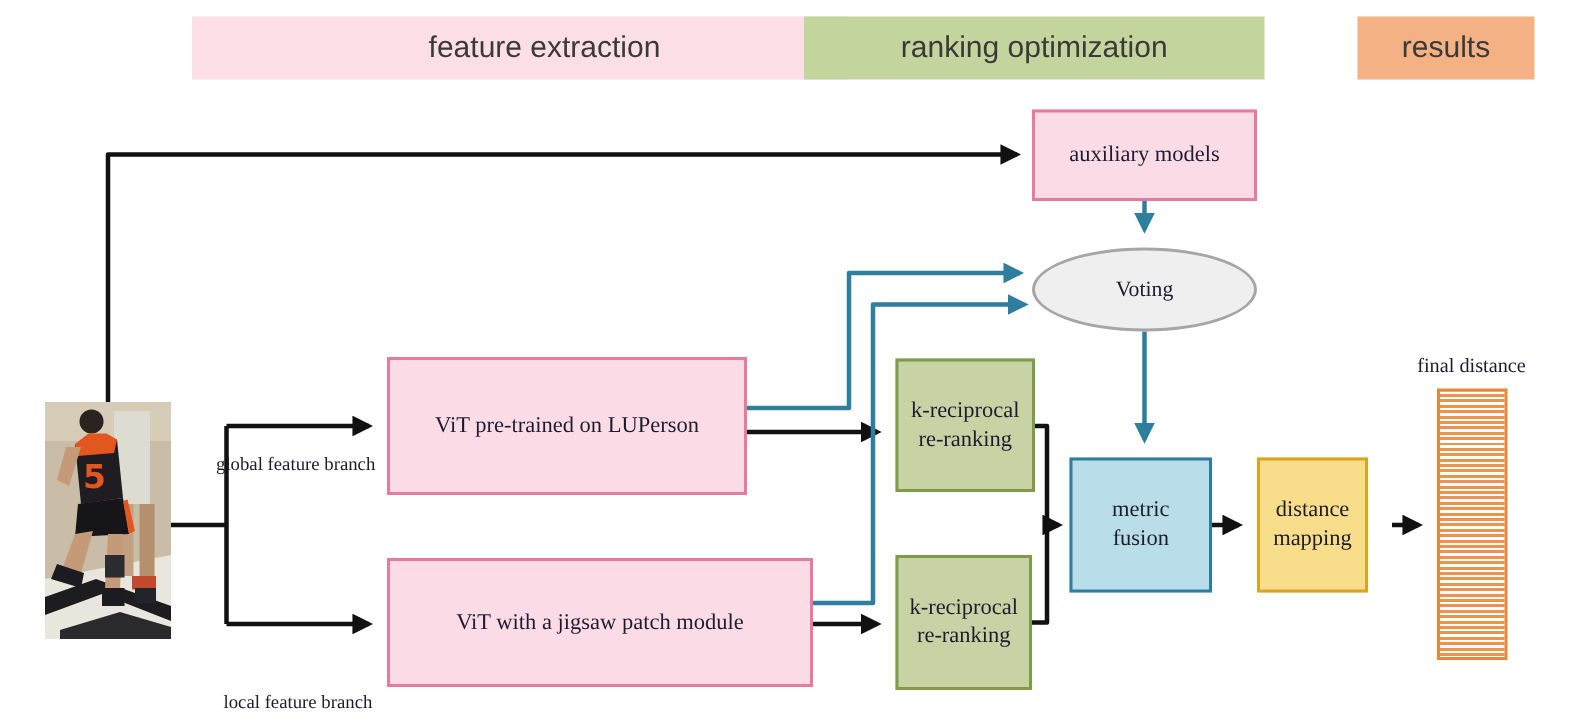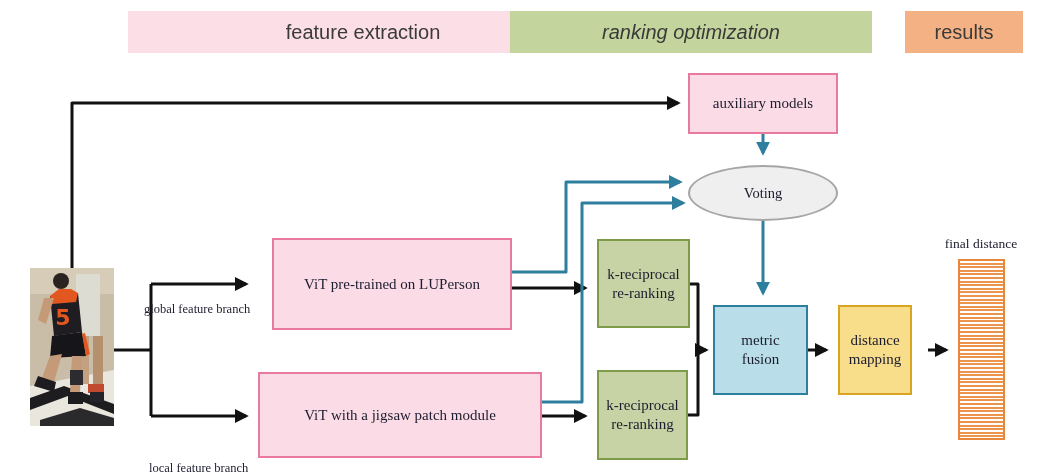--- a/index.html
+++ b/index.html
@@ -12,21 +12,21 @@
   }
   
   .hdr-seg{
     position:absolute;top:11px;height:42px;
     display:flex;align-items:center;justify-content:center;
     font-family:"Liberation Sans","DejaVu Sans",sans-serif;
     font-size:20px;color:#3a3a3a;
   }
   .hdr-query  {left:26px;  width:102px; background:var(--header-yellow);}
   .hdr-feat   {left:128px; width:406px; background:var(--header-pink);padding-left:32px;}
-  .hdr-rank   {left:510px; width:362px; background:var(--header-green);font-style:italic;}
+  .hdr-rank   {left:536px; width:307px; background:var(--header-green);}
   .hdr-result {left:905px; width:118px; background:var(--header-orange);}
 
   
   .wires{position:absolute;left:0;top:0;width:1062px;height:476px;}
 
   
   .node{
     position:absolute;box-sizing:border-box;
     display:flex;align-items:center;justify-content:center;
     text-align:center;font-size:15px;color:#1c1c2e;line-height:1.25;
@@ -131,21 +131,21 @@
   <div class="branch-label" style="left:149px;top:422px;">local feature branch</div>
 
   <div class="node pink" style="left:688px;top:73px;width:150px;height:61px;">
     <span>auxiliary models</span>
   </div>
 
   <div class="node ellipse" style="left:688px;top:165px;width:150px;height:56px;font-size:14.5px;">
     <span>Voting</span>
   </div>
 
-  <div class="node pink" style="left:272px;top:238px;width:240px;height:92px;">
+  <div class="node pink" style="left:258px;top:238px;width:240px;height:92px;">
     <span>ViT pre-trained on LUPerson</span>
   </div>
 
   <div class="node pink" style="left:258px;top:372px;width:284px;height:86px;">
     <span>ViT with a jigsaw patch module</span>
   </div>
 
   <div class="node green" style="left:597px;top:239px;width:93px;height:89px;">
     <span>k-reciprocal re-ranking</span>
   </div>

